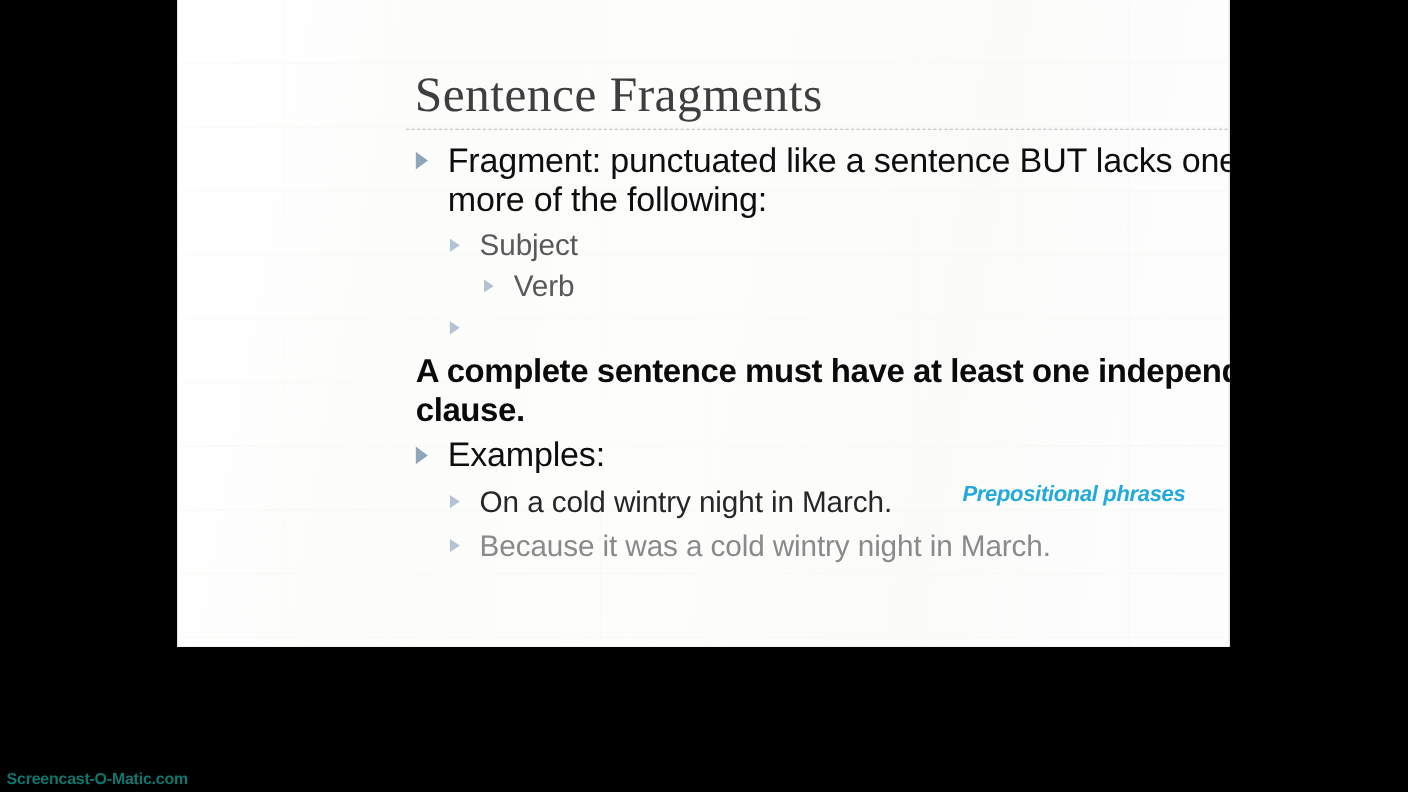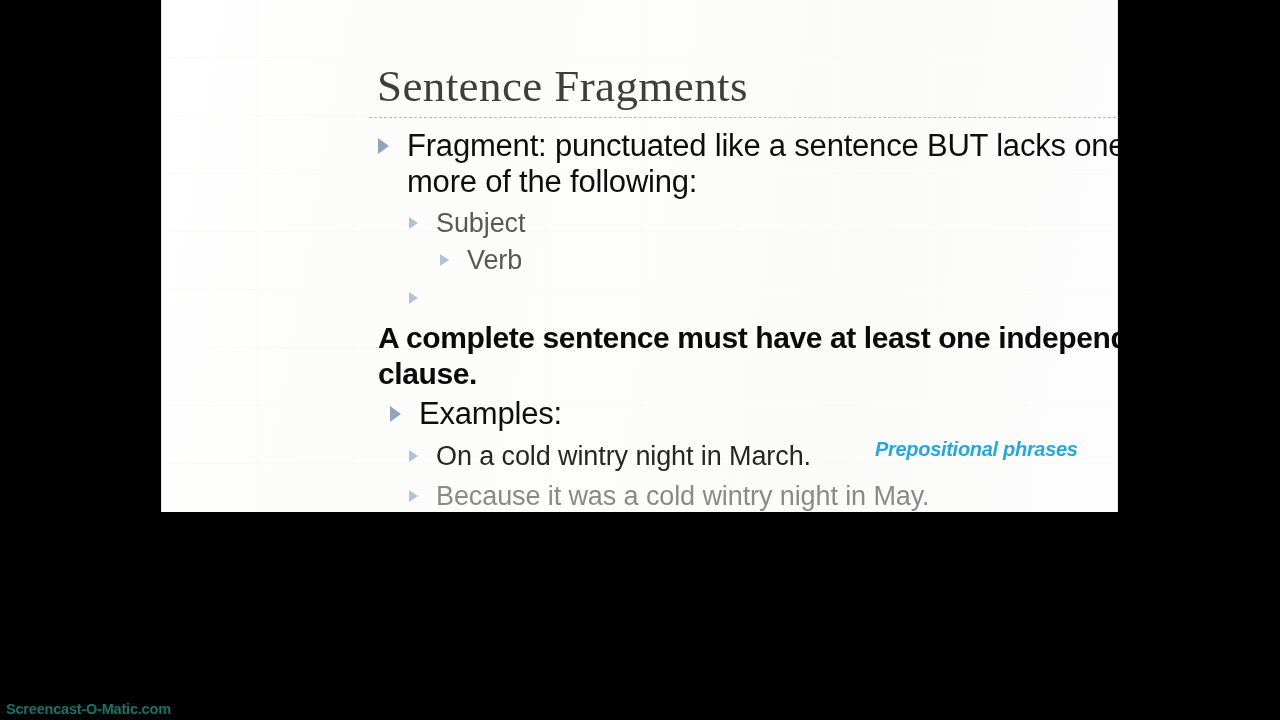--- a/index.html
+++ b/index.html
@@ -24,21 +24,21 @@
     height: 720px;
     background: #000000;
   }
 
   
   #slide {
     position: absolute;
     left: 161px;
     top: 0;
     width: 957px;
-    height: 512px;
+    height: 588px;
     background:
       linear-gradient(100deg, #ffffff 0%, #fcfdfb 22%, #fdfdfc 48%, #fbfcfa 72%, #fdfdfd 100%),
       #fcfcfa;
     box-shadow: inset 1px 0 0 rgba(160,160,160,.35), inset -1px 0 0 rgba(160,160,160,.25);
     overflow: hidden;
   }
   
   #slide::before {
     content: "";
     position: absolute;
@@ -204,33 +204,33 @@
         <span class="tri l2 tri-anchor"></span>
         <span>Verb</span>
       </div>
 
       <div class="lvl2" style="top:155px;">
         <span class="tri l2 tri-anchor"></span>
       </div>
 
       <div id="statement" style="top:192px;">A complete sentence must have at least one independent clause.</div>
 
-      <div class="lvl1" style="top:268px;margin-left:12px;">
+      <div class="lvl1" style="top:268px;">
         <span class="tri tri-anchor"></span>
         <span>Examples:</span>
       </div>
 
       <div class="lvl2 dark" style="top:313px;">
         <span class="tri l2 tri-anchor"></span>
         <span>On a cold wintry night in March.</span>
       </div>
 
       <div class="lvl2 faded" style="top:353px;">
         <span class="tri l2 tri-anchor"></span>
-        <span>Because it was a cold wintry night in May.</span>
+        <span>Because it was a cold wintry night in March.</span>
       </div>
 
     </div>
 
     <div id="annotation">Prepositional phrases</div>
 
     <div class="rule" id="rule-bottom"></div>
 
     <div id="trailing-bullet"></div>
 

